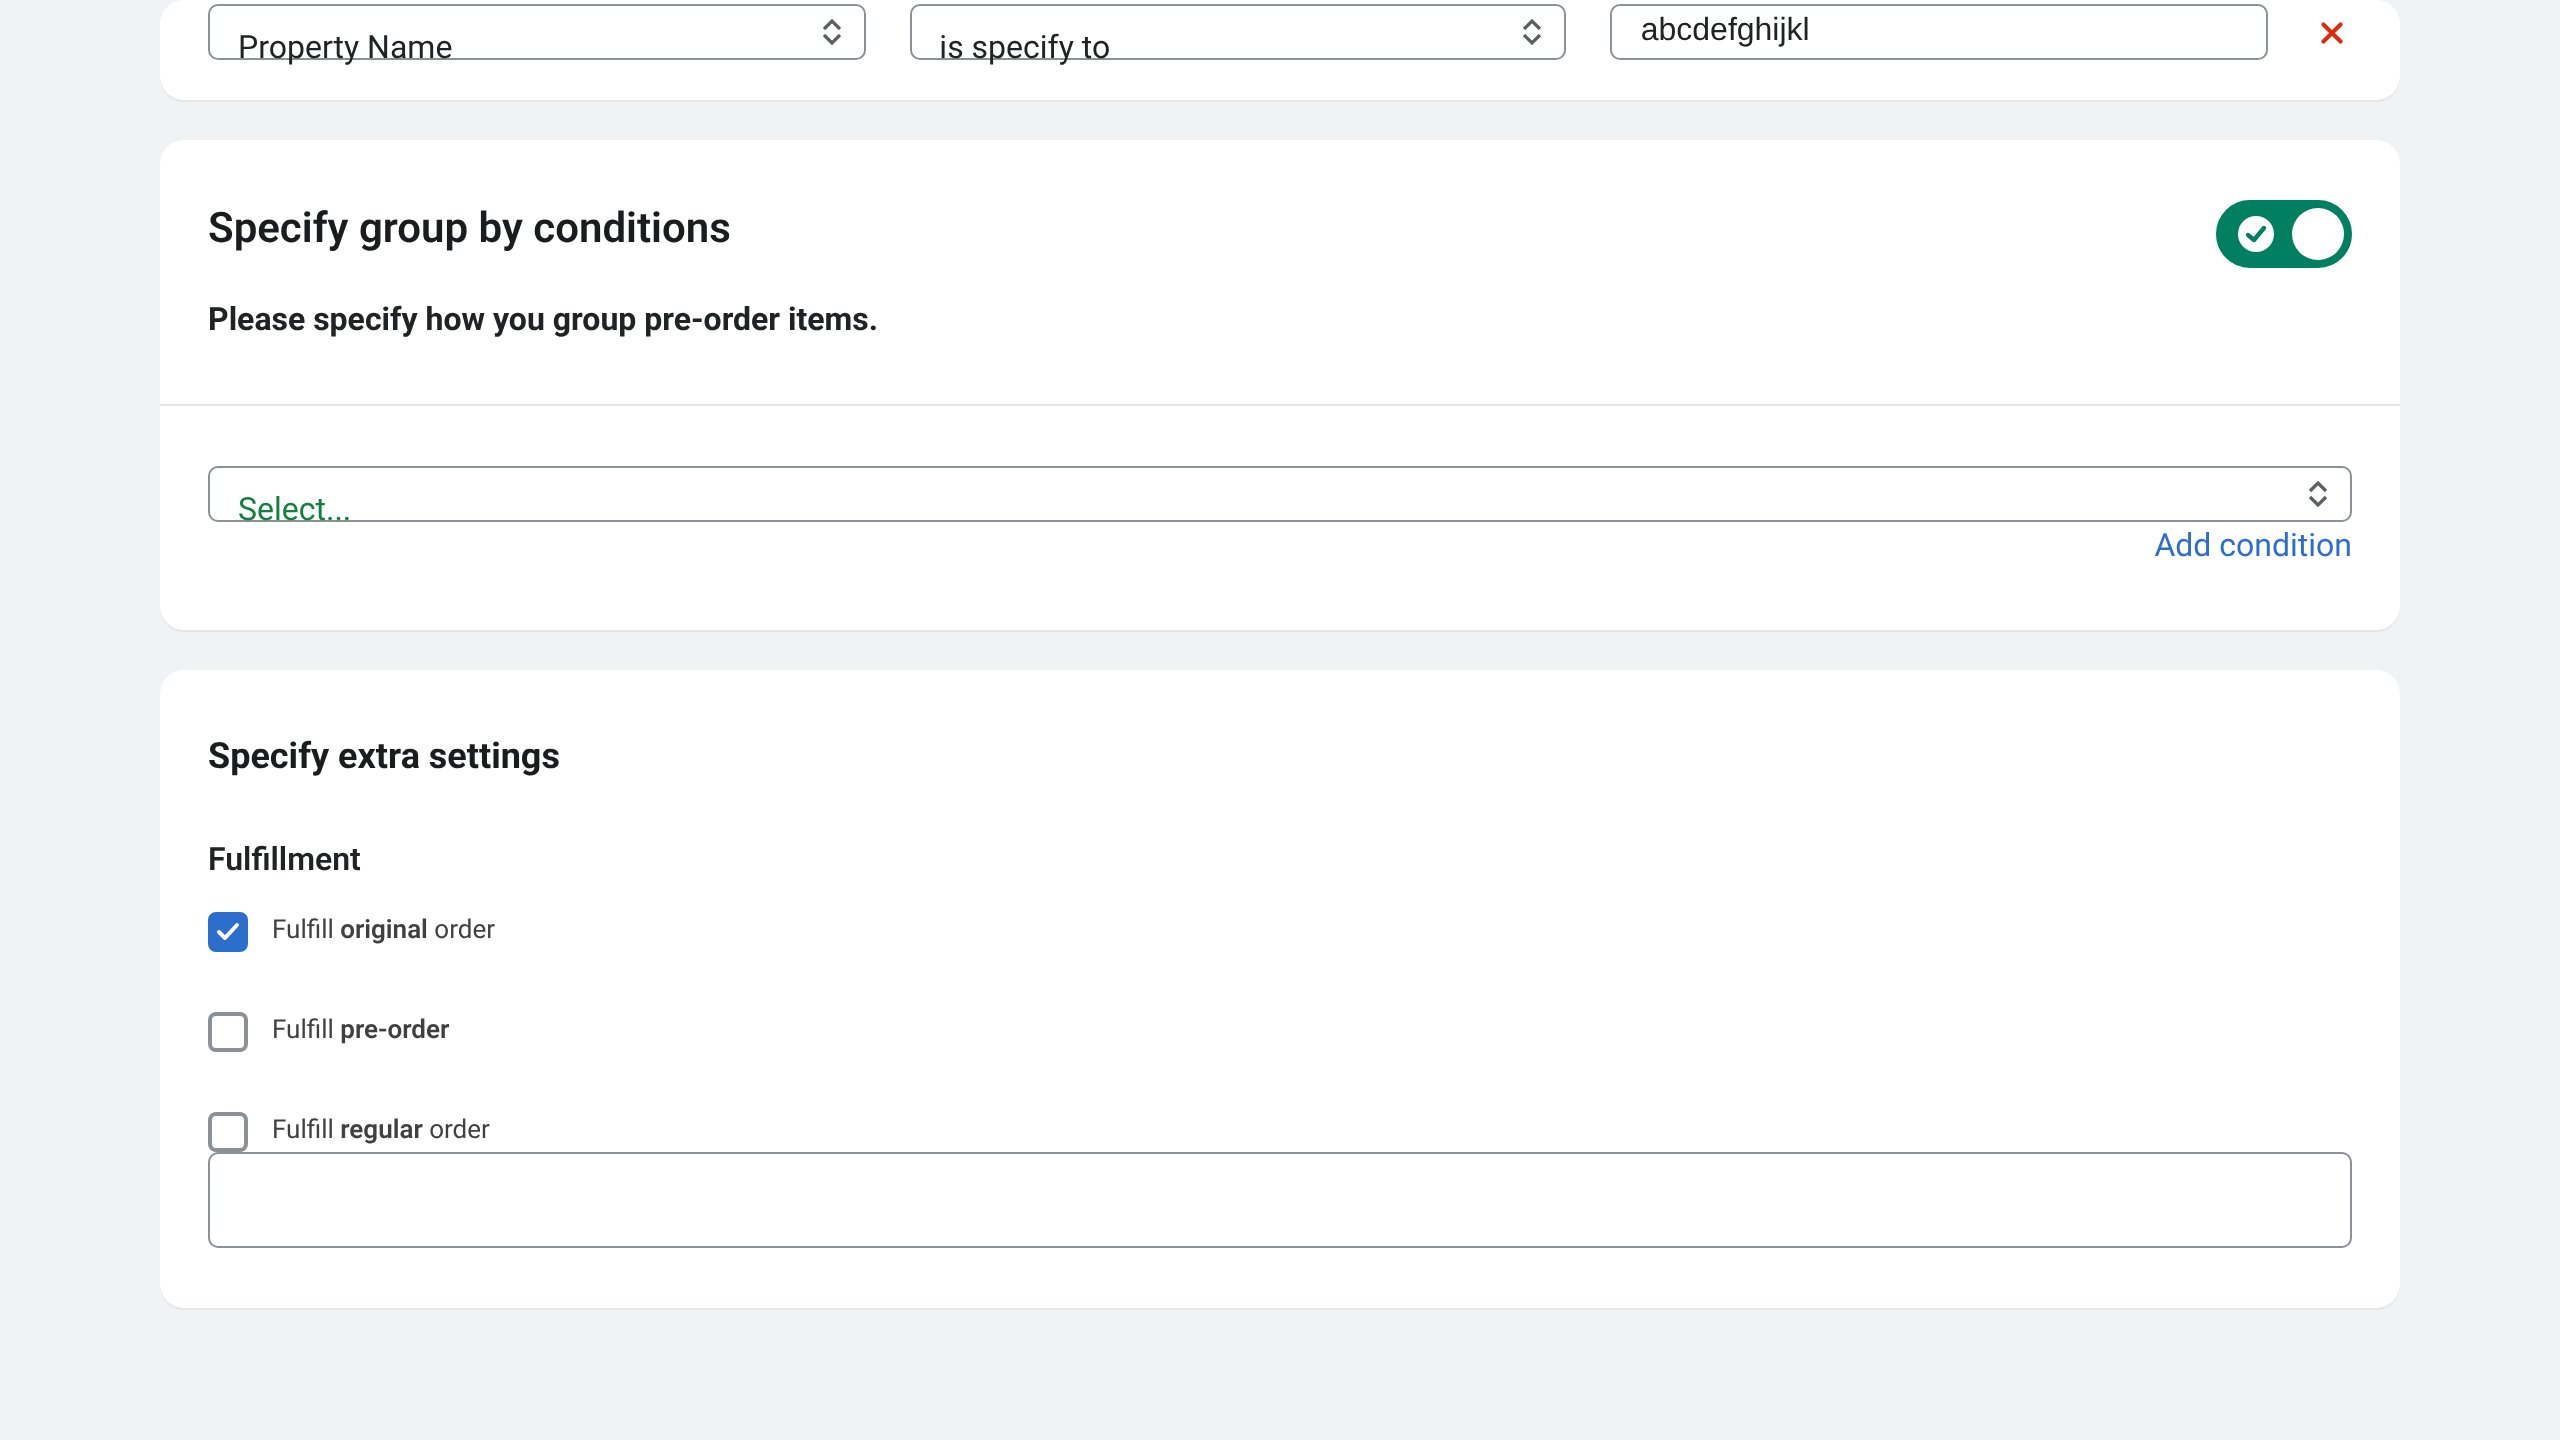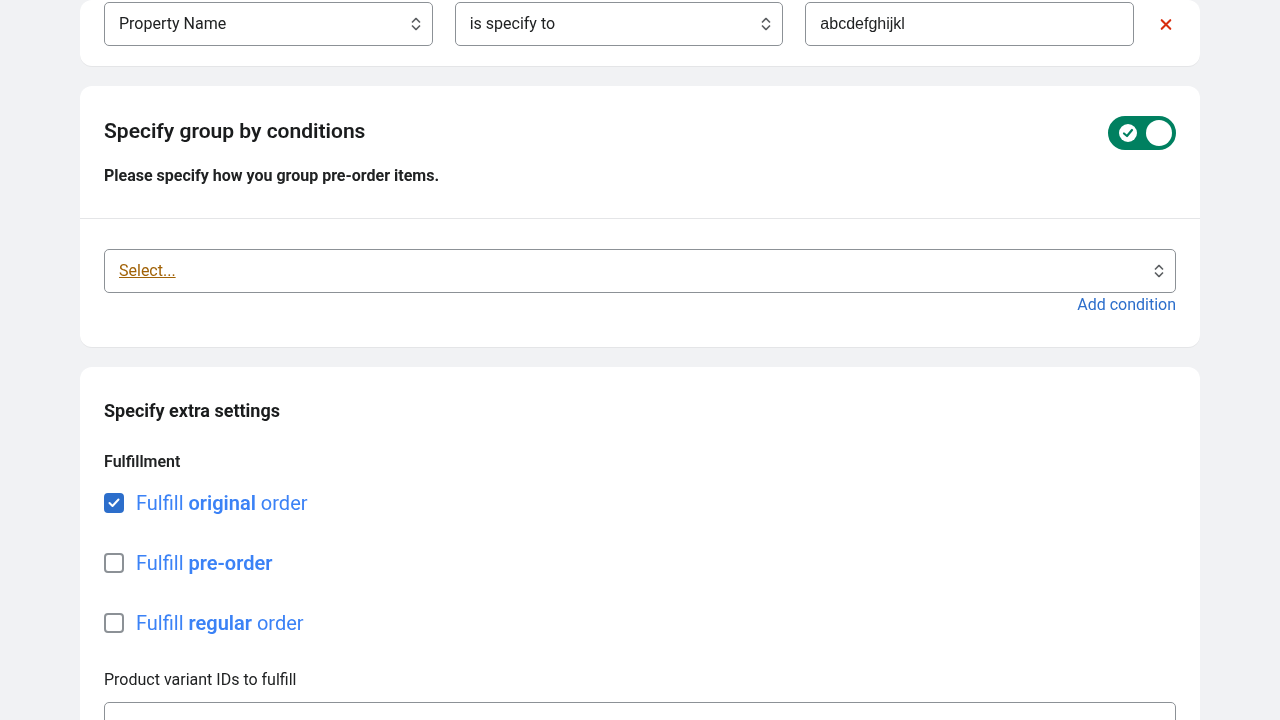--- a/index.html
+++ b/index.html
@@ -32,21 +32,21 @@
       gap: 22px;
       align-items: center;
       padding: 0 24px 20px 24px;
     }
     .select-wrapper {
       position: relative;
       flex: 1;
     }
     .select, .text-input {
       width: 100%;
-      height: 44px;
+      height: 28px;
       border: 1px solid #8c9196;
       border-radius: 5px;
       padding: 0 36px 0 14px;
       font-size: 16px;
       background: #fff;
       color: #202223;
       appearance: none;
       -webkit-appearance: none;
     }
     .text-input {
@@ -126,21 +126,21 @@
       top: 2px;
       width: 26px;
       height: 26px;
       background: #fff;
       border-radius: 50%;
     }
     .select-full {
       width: 100%;
       position: relative;
     }
-    .placeholder { color: #a16207; text-decoration: underline; }
+    .placeholder { color: #15803d; }
     .link-row {
       text-align: right;
     }
     .link {
       color: #2c6ecb;
       cursor: pointer;
       font-size: 16px;
     }
     .sublabel {
       font-size: 16px;
@@ -164,22 +164,22 @@
       display: flex;
       align-items: center;
       justify-content: center;
       flex-shrink: 0;
     }
     .checkbox.checked {
       background: #2c6ecb;
       border-color: #2c6ecb;
     }
     .checkbox-label {
-      font-size: 20px;
-      color: #3b82f6;
+      font-size: 13px;
+      color: #404040;
     }
     .checkbox-label b { font-weight: 600; }
     .field-label {
       font-size: 16px;
       color: #202223;
       margin-top: 28px;
       margin-bottom: 10px;
     }
   </style>
 </head>
@@ -276,18 +276,17 @@
       <div class="checkbox-row">
         <div class="checkbox"></div>
         <span class="checkbox-label"><span>Fulfill </span><b>pre-order</b><span></span></span>
       </div>
 
       <div class="checkbox-row">
         <div class="checkbox"></div>
         <span class="checkbox-label"><span>Fulfill </span><b>regular</b><span> order</span></span>
       </div>
 
-      <div class="field-label">Product variant IDs to fulfill</div>
       <input class="text-input tall" style="">
     </div>
   </div>
 
 </div>
 
 </body></html>

